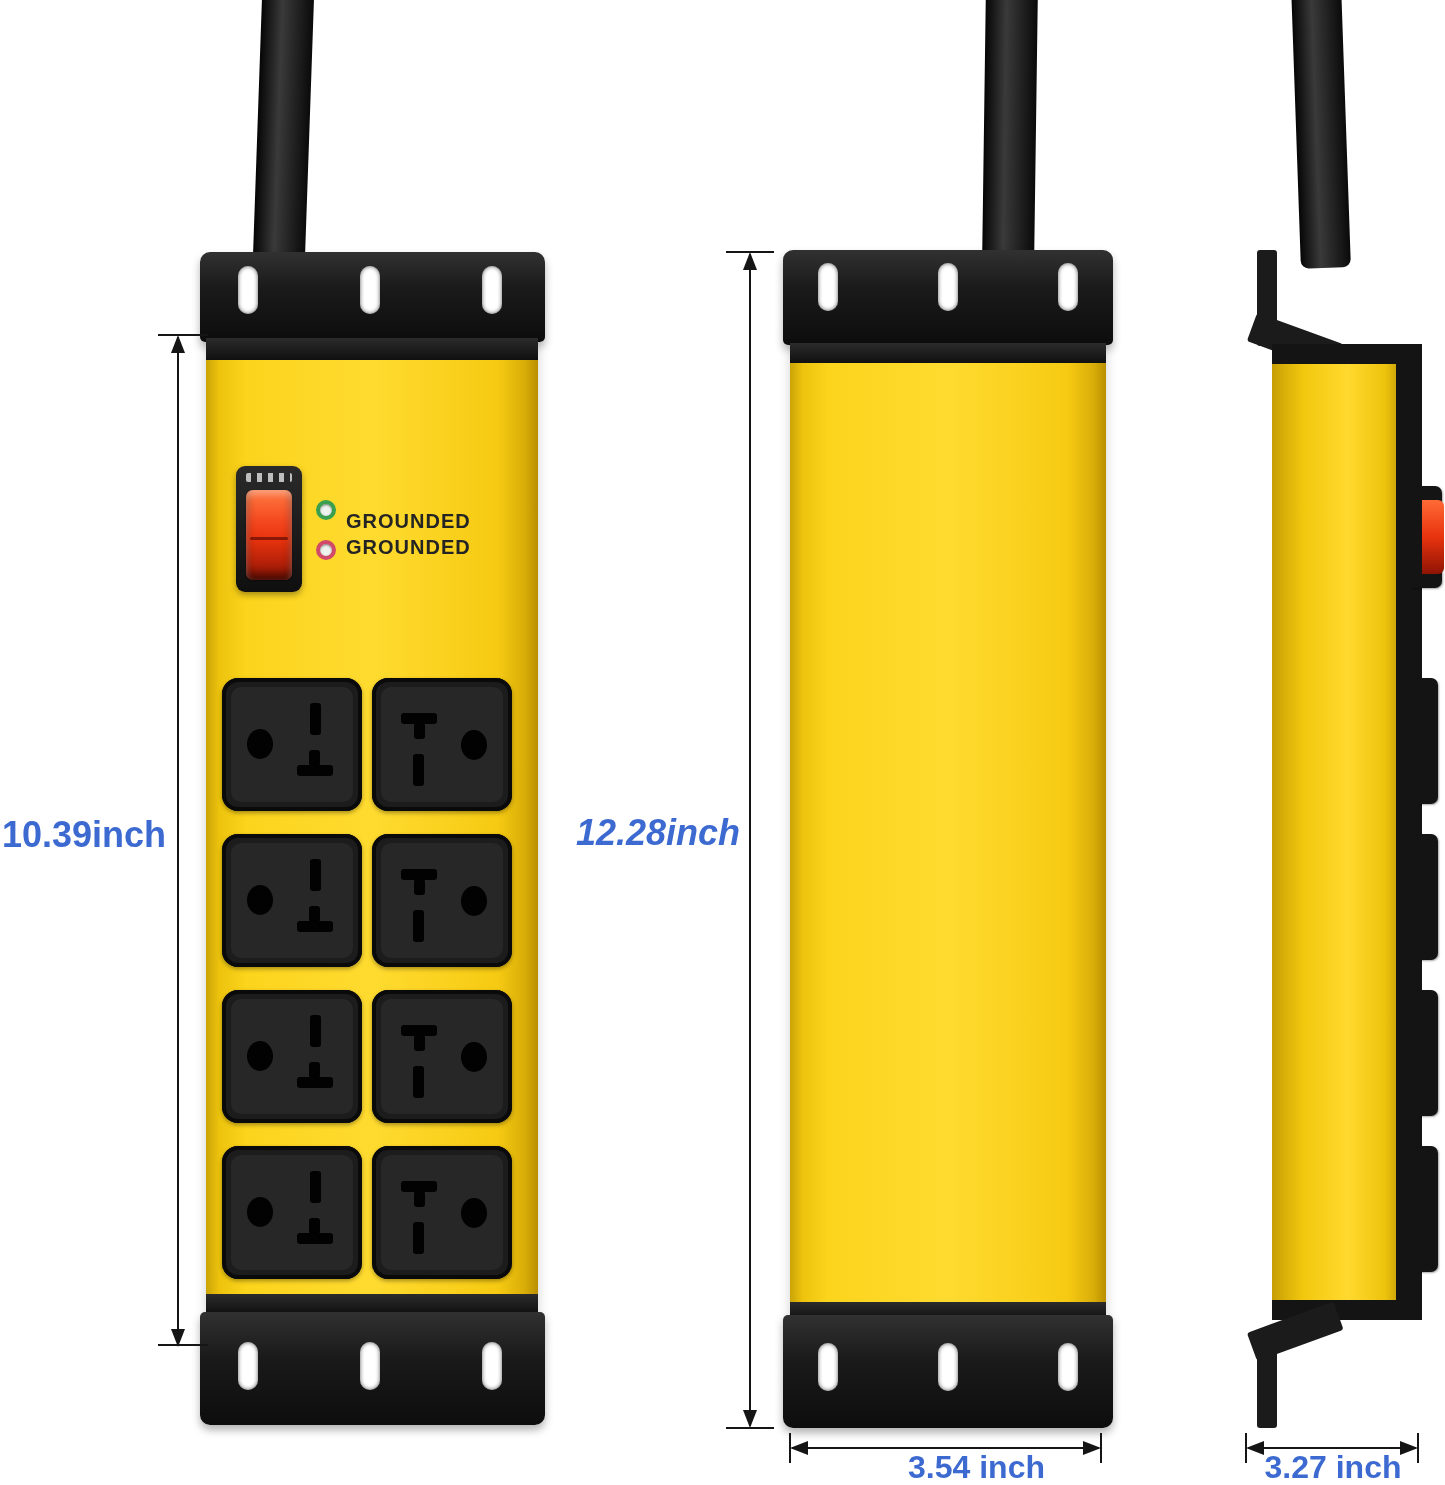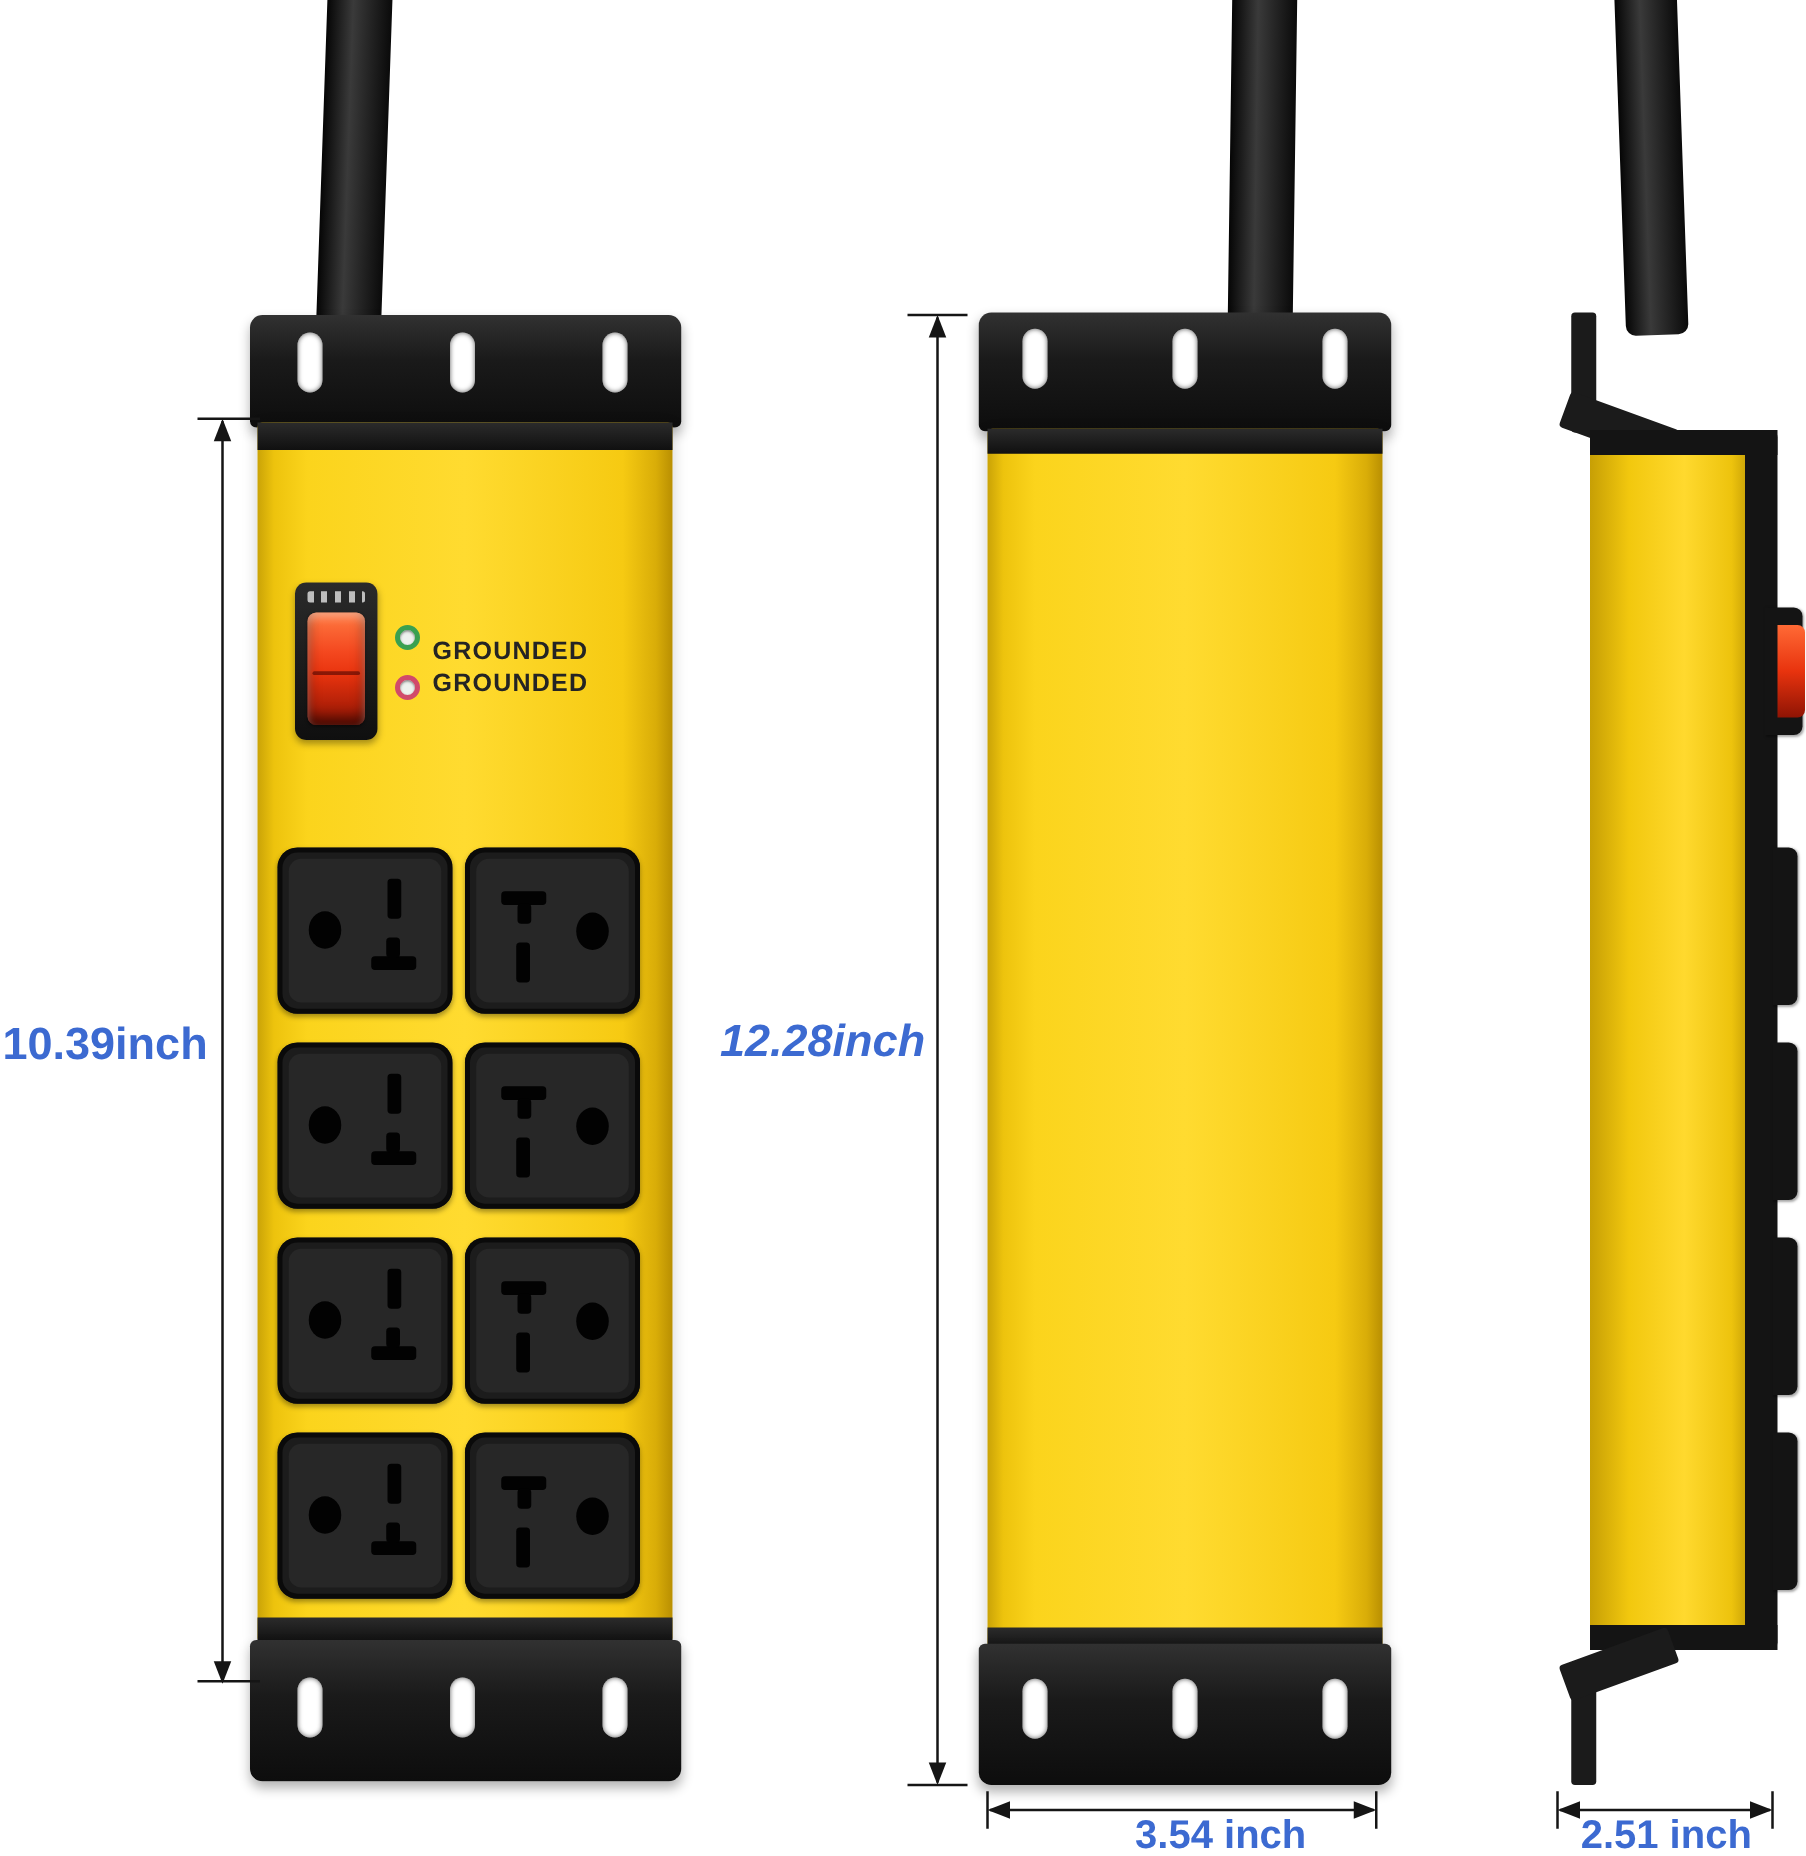--- a/index.html
+++ b/index.html
@@ -244,16 +244,16 @@
       <span class="arr right"></span>
     </div>
     <div class="dim-label small" style="left:855px;top:1449px;width:190px;text-align:right;">3.54 inch</div>
 
     <div class="tick v" style="left:1245px;top:1433px;height:30px;"></div>
     <div class="tick v" style="left:1417px;top:1433px;height:30px;"></div>
     <div class="dim-line h" style="left:1248px;top:1447px;width:168px;">
       <span class="arr left"></span>
       <span class="arr right"></span>
     </div>
-    <div class="dim-label small" style="left:1240px;top:1449px;width:186px;">2.51 inch</div>
+    <div class="dim-label small" style="left:1240px;top:1449px;width:186px;">3.27 inch</div>
   </div>
 
 </div>
 
 </body></html>

